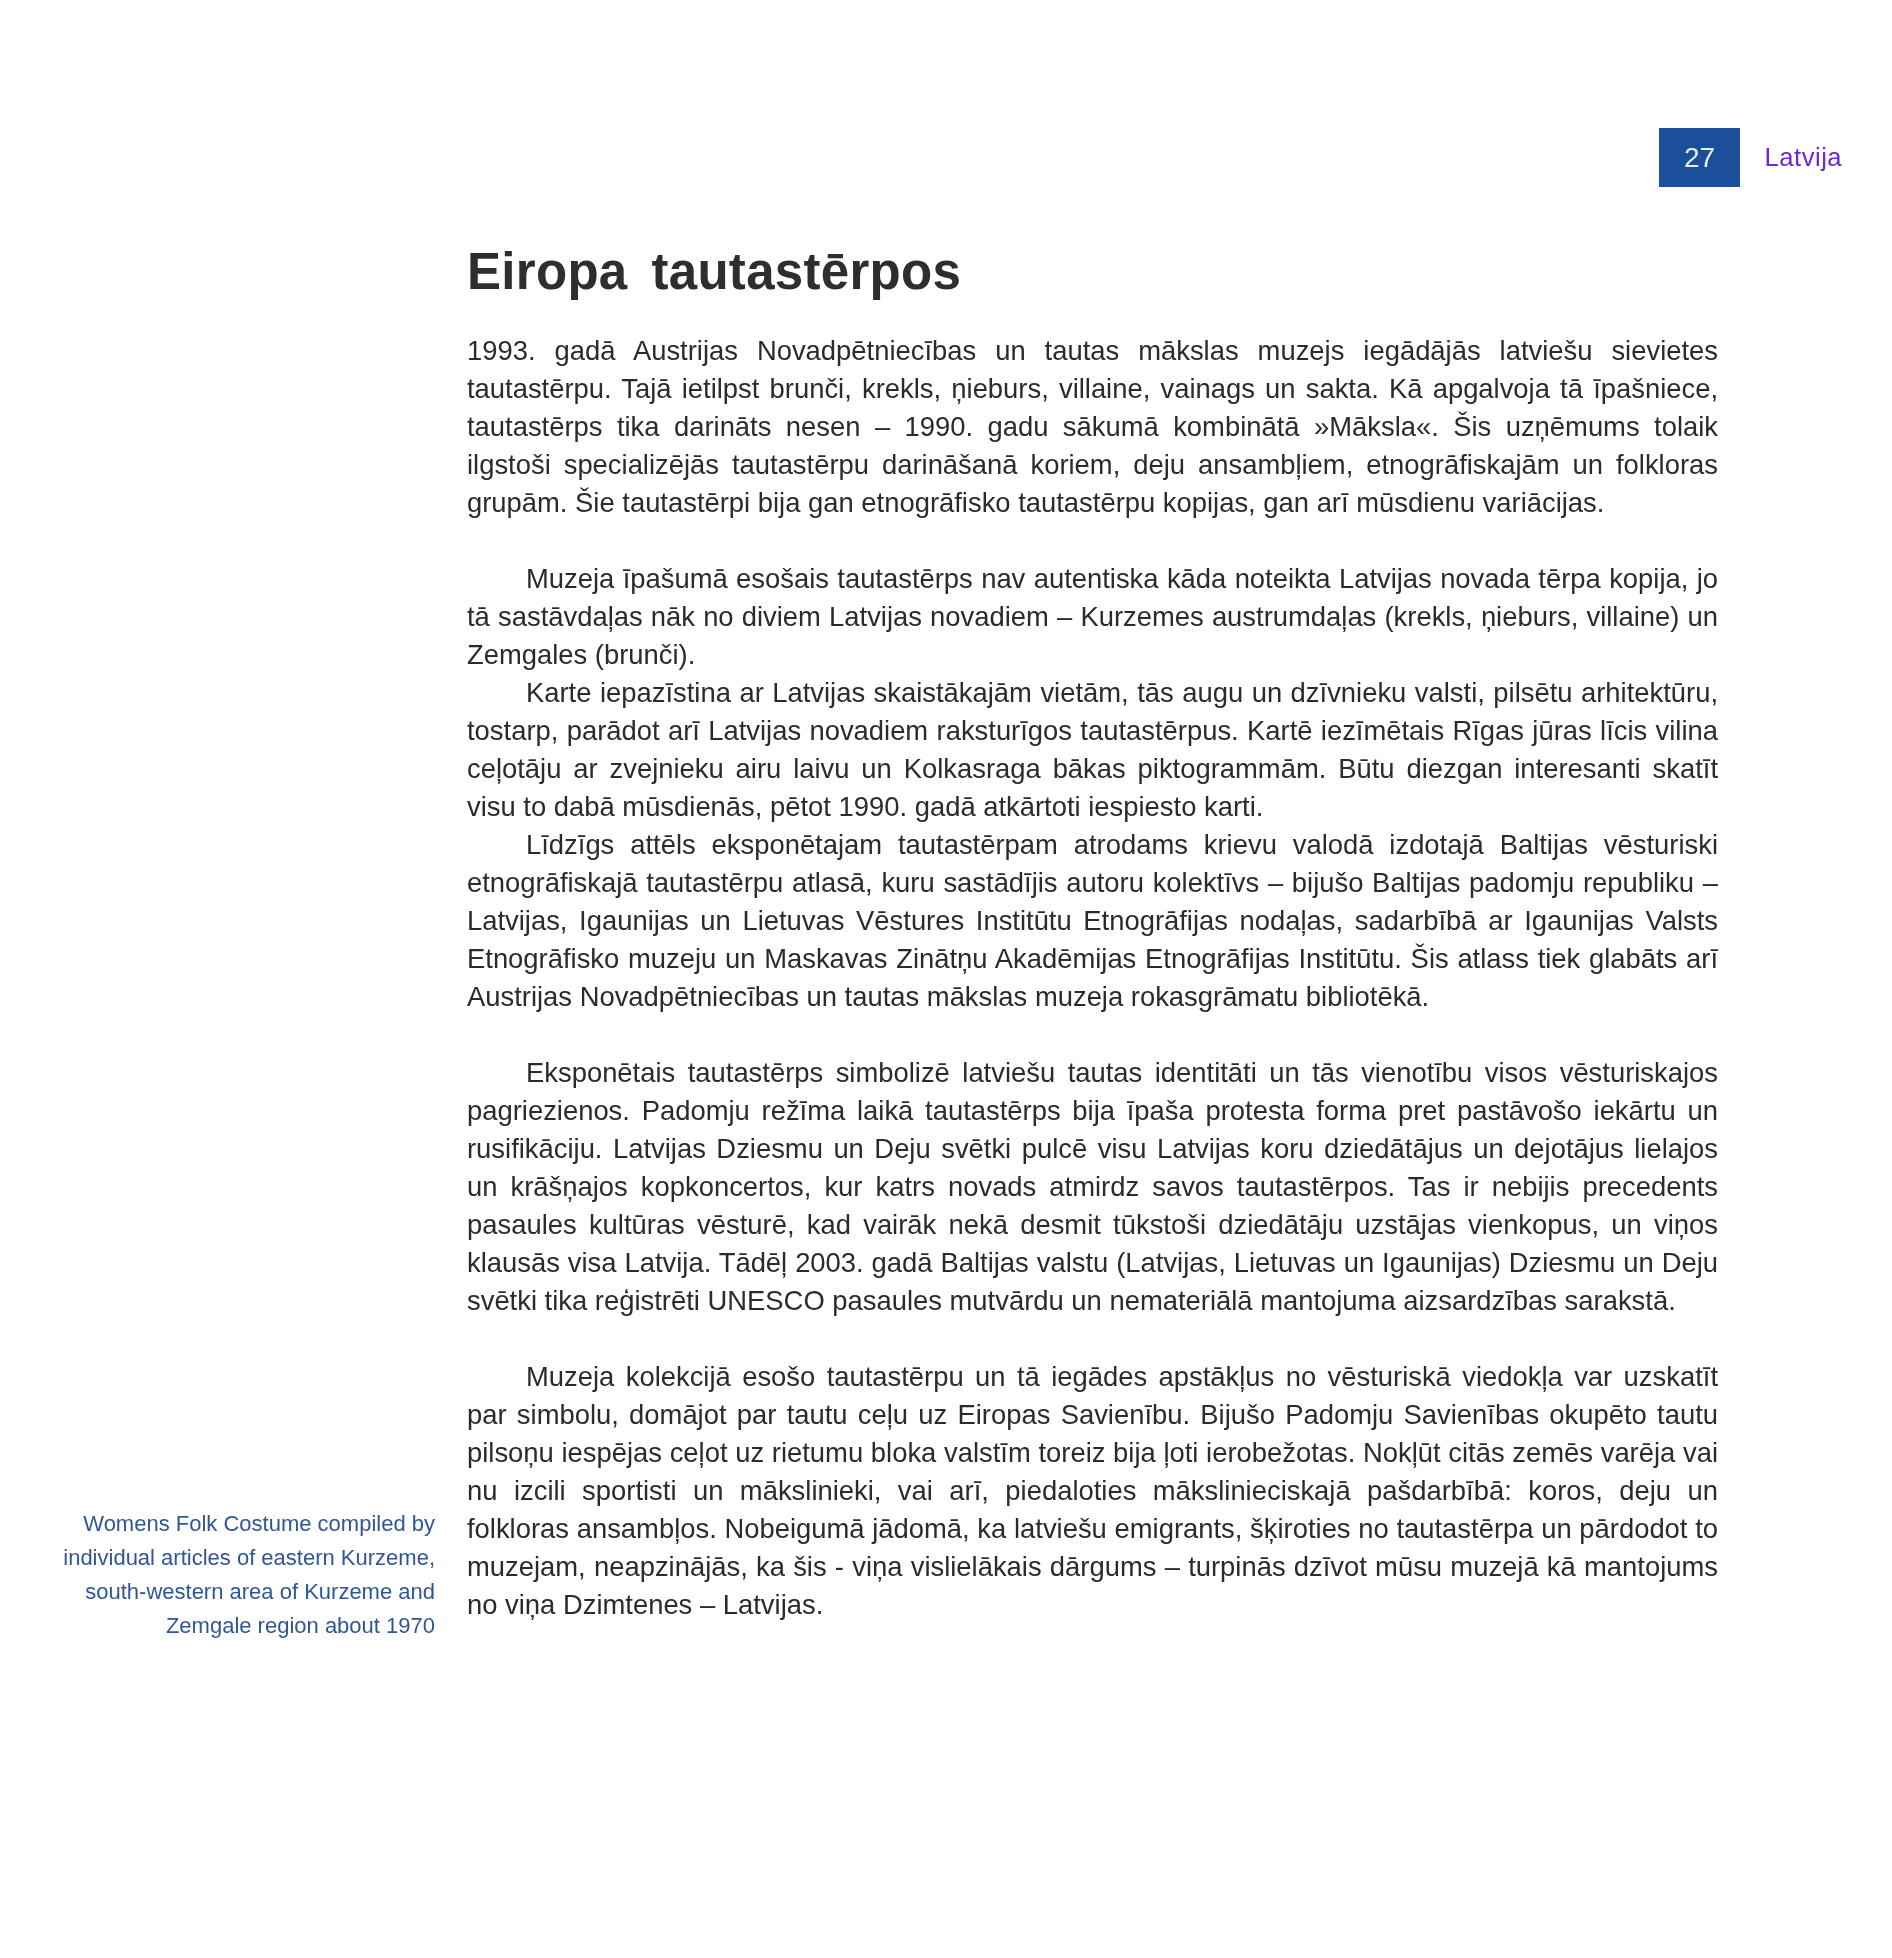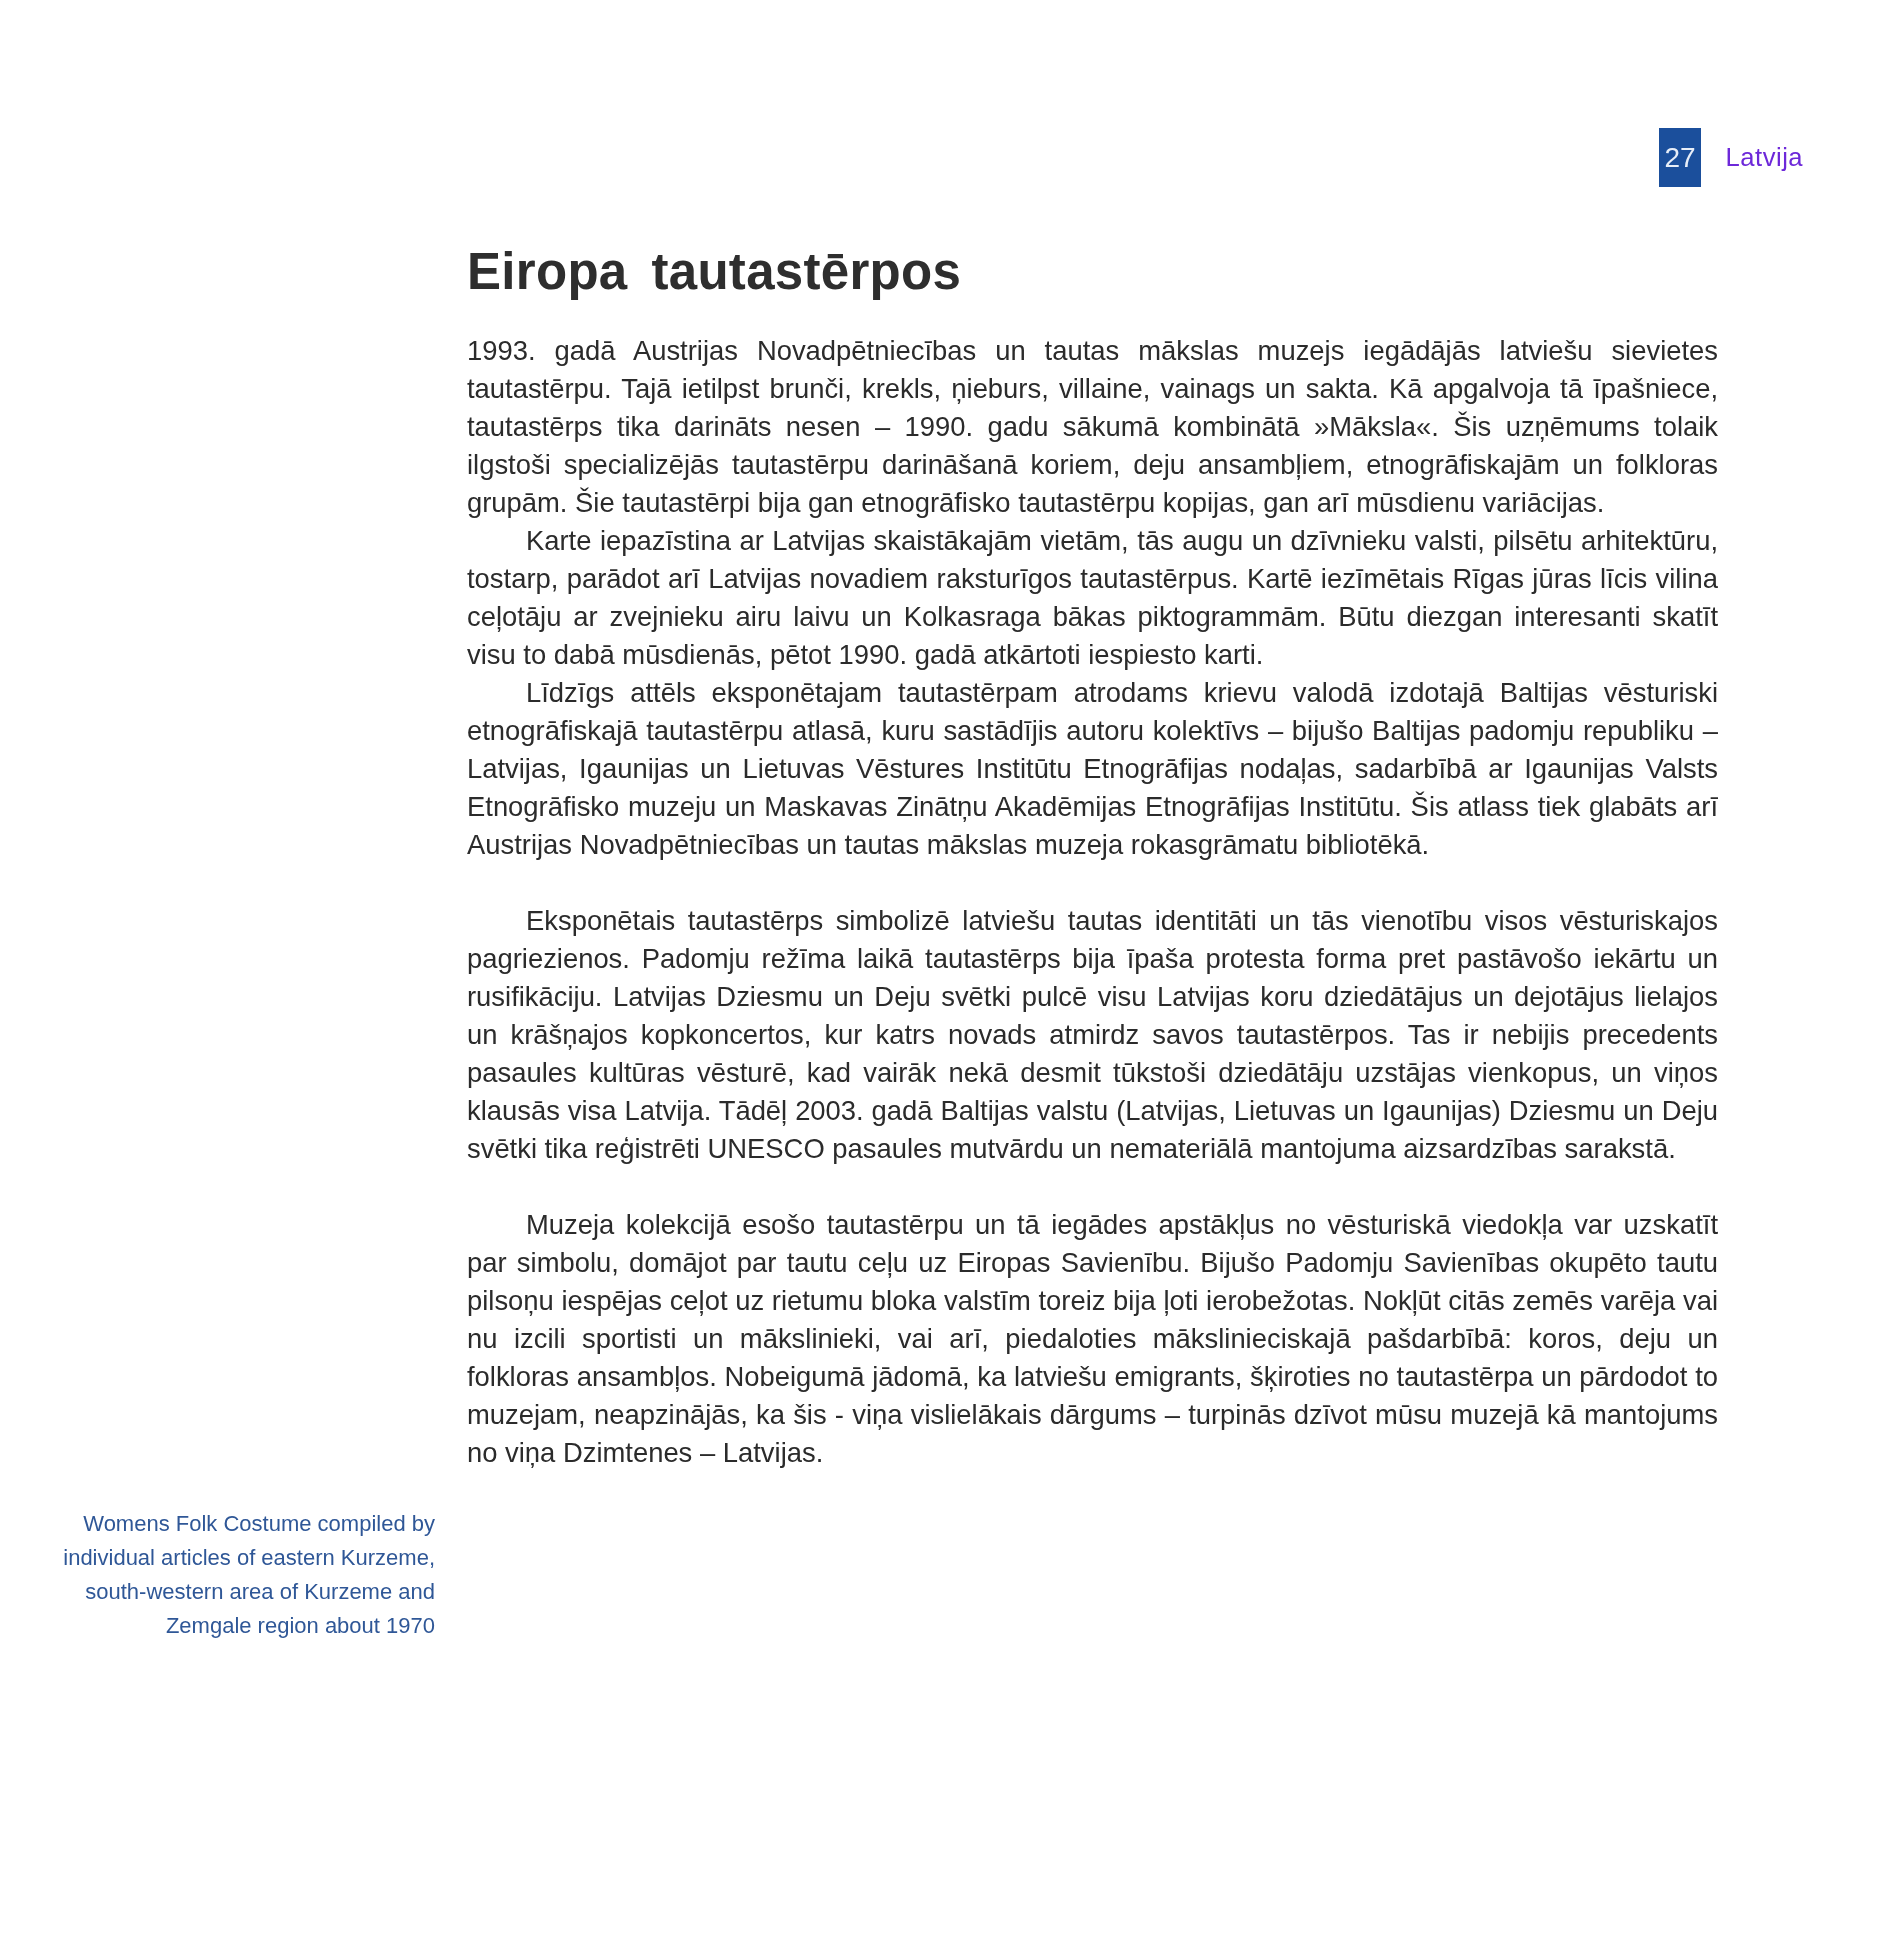--- a/index.html
+++ b/index.html
@@ -16,21 +16,21 @@
     color: #2b2b2b;
   }
   .page-header {
     position: absolute;
     top: 128px;
     left: 1659px;
     display: flex;
     align-items: center;
   }
   .page-number {
-    width: 42px;
+    width: 81px;
     height: 59px;
     background: #1b4f9c;
     color: #e8eef8;
     font-size: 28px;
     display: flex;
     align-items: center;
     justify-content: center;
     font-family: "Liberation Sans", sans-serif;
   }
   .section-name {
@@ -92,20 +92,21 @@
 
 <div class="page-header">
   <div class="page-number">27</div>
   <div class="section-name">Latvija</div>
 </div>
 
 <h1 class="title">Eiropa tautastērpos</h1>
 
 <div class="main-text">
   <p>1993. gadā Austrijas Novadpētniecības un tautas mākslas muzejs iegādājās latviešu sievietes tautastērpu. Tajā ietilpst brunči, krekls, ņieburs, villaine, vainags un sakta. Kā apgalvoja tā īpašniece, tautastērps tika darināts nesen – 1990. gadu sākumā kombinātā »Māksla«. Šis uzņēmums tolaik ilgstoši specializējās tautastērpu darināšanā koriem, deju ansambļiem, etnogrāfiskajām un folkloras grupām. Šie tautastērpi bija gan etnogrāfisko tautastērpu kopijas, gan arī mūsdienu variācijas.</p>
+  <p class="indent gap-before">Muzeja īpašumā esošais tautastērps nav autentiska kāda noteikta Latvijas novada tērpa kopija, jo tā sastāvdaļas nāk no diviem Latvijas novadiem – Kurzemes austrumdaļas (krekls, ņieburs, villaine) un Zemgales (brunči).</p>
   <p class="indent">Karte iepazīstina ar Latvijas skaistākajām vietām, tās augu un dzīvnieku valsti, pilsētu arhitektūru, tostarp, parādot arī Latvijas novadiem raksturīgos tautastērpus. Kartē iezīmētais Rīgas jūras līcis vilina ceļotāju ar zvejnieku airu laivu un Kolkasraga bākas piktogrammām. Būtu diezgan interesanti skatīt visu to dabā mūsdienās, pētot 1990. gadā atkārtoti iespiesto karti.</p>
   <p class="indent">Līdzīgs attēls eksponētajam tautastērpam atrodams krievu valodā izdotajā Baltijas vēsturiski etnogrāfiskajā tautastērpu atlasā, kuru sastādījis autoru kolektīvs – bijušo Baltijas padomju republiku – Latvijas, Igaunijas un Lietuvas Vēstures Institūtu Etnogrāfijas nodaļas, sadarbībā ar Igaunijas Valsts Etnogrāfisko muzeju un Maskavas Zinātņu Akadēmijas Etnogrāfijas Institūtu. Šis atlass tiek glabāts arī Austrijas Novadpētniecības un tautas mākslas muzeja rokasgrāmatu bibliotēkā.</p>
   <p class="indent gap-before">Eksponētais tautastērps simbolizē latviešu tautas identitāti un tās vienotību visos vēsturiskajos pagriezienos. Padomju režīma laikā tautastērps bija īpaša protesta forma pret pastāvošo iekārtu un rusifikāciju. Latvijas Dziesmu un Deju svētki pulcē visu Latvijas koru dziedātājus un dejotājus lielajos un krāšņajos kopkoncertos, kur katrs novads atmirdz savos tautastērpos. Tas ir nebijis precedents pasaules kultūras vēsturē, kad vairāk nekā desmit tūkstoši dziedātāju uzstājas vienkopus, un viņos klausās visa Latvija. Tādēļ 2003. gadā Baltijas valstu (Latvijas, Lietuvas un Igaunijas) Dziesmu un Deju svētki tika reģistrēti UNESCO pasaules mutvārdu un nemateriālā mantojuma aizsardzības sarakstā.</p>
   <p class="indent gap-before">Muzeja kolekcijā esošo tautastērpu un tā iegādes apstākļus no vēsturiskā viedokļa var uzskatīt par simbolu, domājot par tautu ceļu uz Eiropas Savienību. Bijušo Padomju Savienības okupēto tautu pilsoņu iespējas ceļot uz rietumu bloka valstīm toreiz bija ļoti ierobežotas. Nokļūt citās zemēs varēja vai nu izcili sportisti un mākslinieki, vai arī, piedaloties mākslinieciskajā pašdarbībā: koros, deju un folkloras ansambļos. Nobeigumā jādomā, ka latviešu emigrants, šķiroties no tautastērpa un pārdodot to muzejam, neapzinājās, ka šis - viņa vislielākais dārgums – turpinās dzīvot mūsu muzejā kā mantojums no viņa Dzimtenes – Latvijas.</p>
 </div>
 
 <div class="captions">
   <p>Womens Folk Costume compiled by individual articles of eastern Kurzeme, south-western area of Kurzeme and Zemgale region about 1970</p>
 </div>
 

